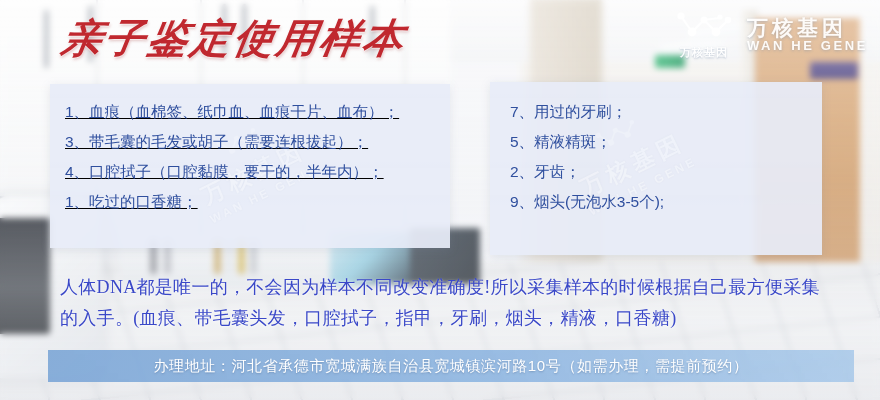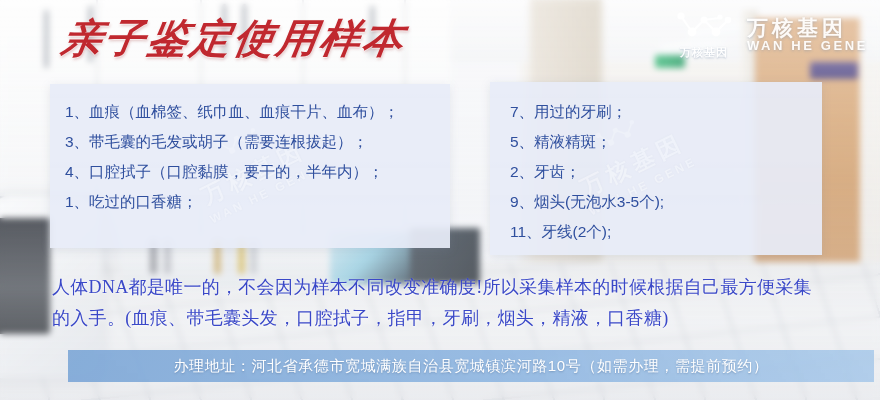--- a/index.html
+++ b/index.html
@@ -190,41 +190,42 @@
     font-size:23px;font-weight:700;color:#ffffff;letter-spacing:5px;
     text-shadow:0 0 2px rgba(190,200,215,.8);
   }
   .panel-wm .wm-en{
     font-size:12px;font-weight:700;color:#ffffff;letter-spacing:3px;
     text-shadow:0 0 2px rgba(190,200,215,.8);
   }
   .panel-wm svg{opacity:.75;}
 
   .item-list{position:relative;margin:0;padding:0;list-style:none;}
-  #panel-left .item-list{padding:13px 0 0 15px;}
+  #panel-left .item-list{padding:13px 0 0 15px;text-decoration:underline;}
   #panel-right .item-list{padding:15px 0 0 20px;}
   .item{
     font-size:15.5px;line-height:30px;color:#2f4f9e;
     font-family:"Liberation Sans","DejaVu Sans",sans-serif;
     white-space:nowrap;
   }
 
   
   .para{
     position:absolute;left:52px;top:272px;width:790px;
     font-family:"Liberation Serif","DejaVu Serif",serif;
     font-size:18px;line-height:31px;
     color:#3a48c8;
     letter-spacing:.3px;
     text-shadow:0 1px 2px rgba(255,255,255,.75);
+    padding-left:8px;
   }
 
   
   .addr-bar{
-    position:absolute;left:68px;top:350px;width:806px;height:32px;
+    position:absolute;left:48px;top:350px;width:806px;height:32px;
     background:linear-gradient(90deg,
       rgba(124,166,214,.90) 0%,
       rgba(140,180,224,.88) 55%,
       rgba(160,196,232,.78) 100%);
     display:flex;align-items:center;justify-content:center;
   }
   .addr-text{
     font-size:15px;color:#ffffff;letter-spacing:.6px;
     font-family:"Liberation Sans","DejaVu Sans",sans-serif;
     text-shadow:0 1px 2px rgba(70,100,140,.45);
@@ -357,21 +358,20 @@
         </svg>
       </span>
       <span class="wm-cn">万核基因</span>
       <span class="wm-en">WAN HE GENE</span>
     </div>
     <ul class="item-list">
       <li class="item">7、用过的牙刷；</li>
       <li class="item">5、精液精斑；</li>
       <li class="item">2、牙齿；</li>
       <li class="item">9、烟头(无泡水3-5个);</li>
-      <li class="item">11、牙线(2个);</li>
     </ul>
   </div>
 
   <div class="para">
     <div>人体DNA都是唯一的，不会因为样本不同改变准确度!所以采集样本的时候根据自己最方便采集</div>
     <div>的入手。(血痕、带毛囊头发，口腔拭子，指甲，牙刷，烟头，精液，口香糖)</div>
   </div>
 
   <div class="addr-bar">
     <span class="addr-text">办理地址：河北省承德市宽城满族自治县宽城镇滨河路10号（如需办理，需提前预约）</span>

